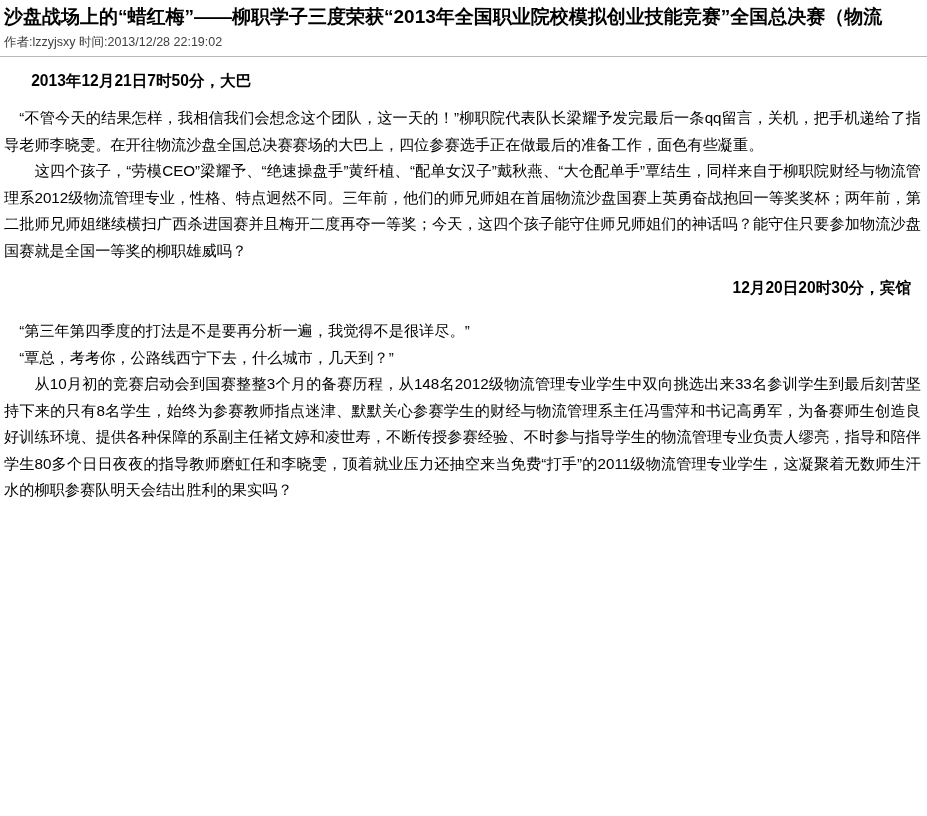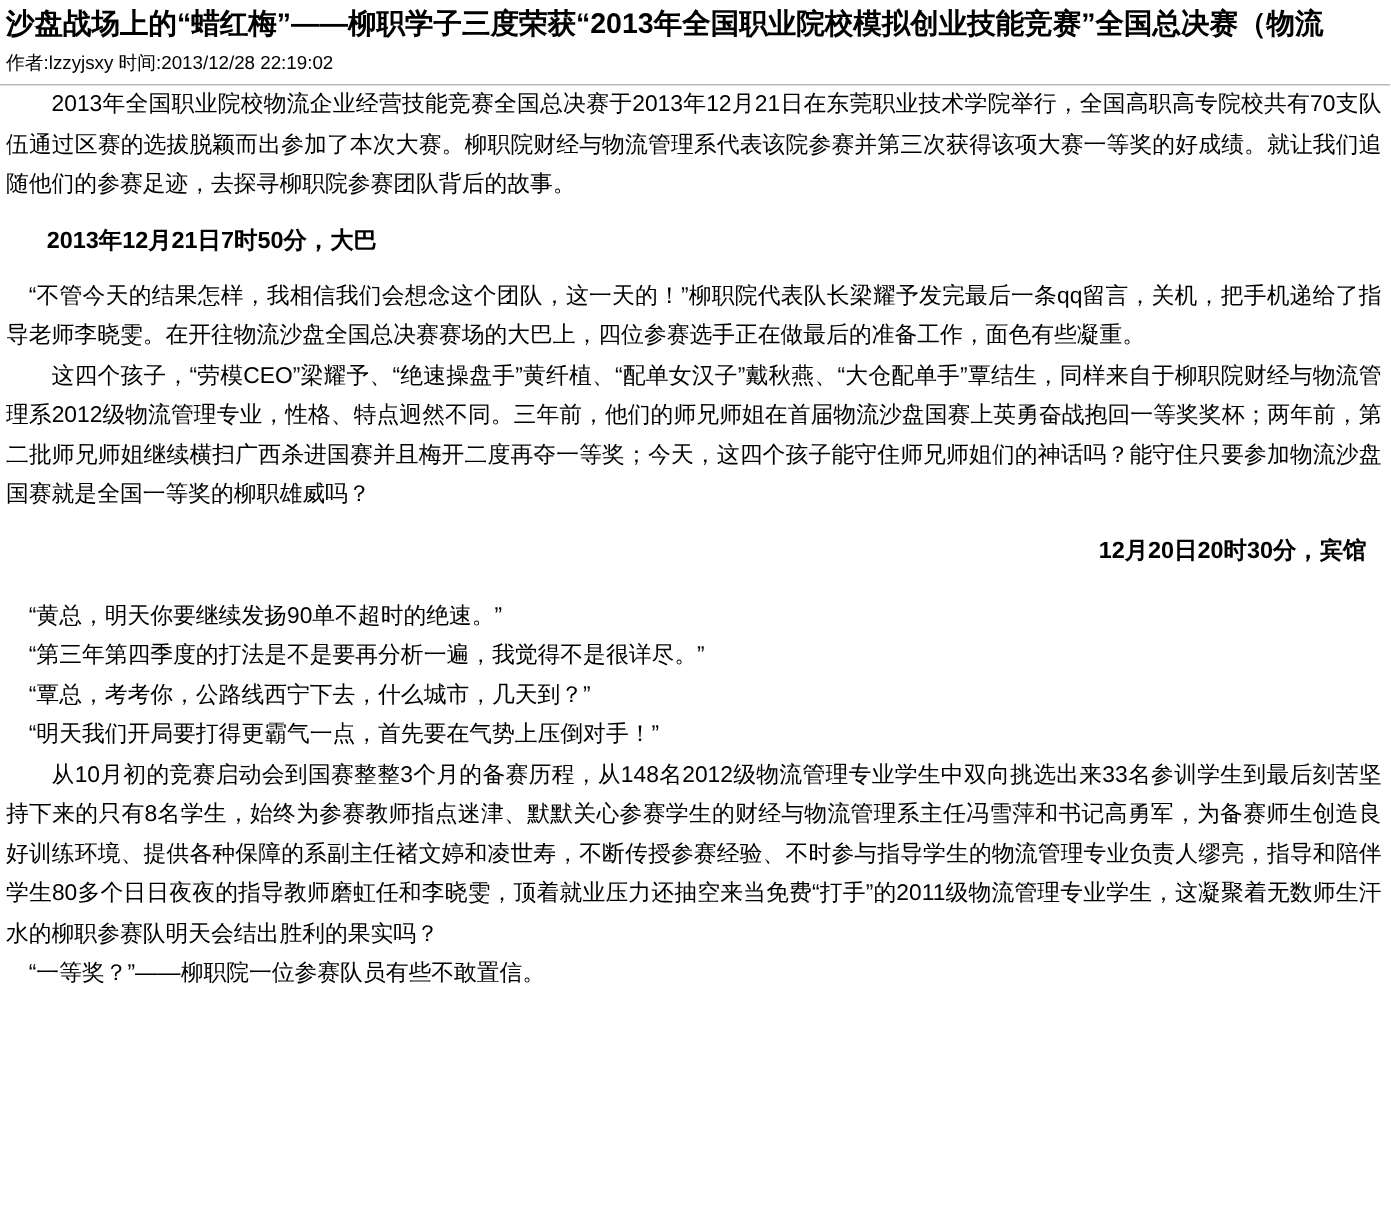--- a/index.html
+++ b/index.html
@@ -25,21 +25,21 @@
     font-size: 19px;
     font-weight: bold;
     line-height: 26px;
     padding: 4px 6px 2px 4px;
     letter-spacing: 0px;
     white-space: nowrap;
     overflow: hidden;
   }
   .meta-bar {
     font-size: 12.5px;
-    color: #000000;
+    color: #404040;
     padding: 2px 0 4px 4px;
     line-height: 16px;
   }
   .meta-bar .meta-seg {
     display: inline;
   }
   .divider {
     border-top: 1px solid #b9b9b9;
     margin: 2px 0 0 0;
     width: 100%;
@@ -79,34 +79,30 @@
   <div class="article-title">沙盘战场上的“蜡红梅”——柳职学子三度荣获“2013年全国职业院校模拟创业技能竞赛”全国总决赛（物流</div>
 
   <div class="meta-bar">
     <span class="meta-seg">作者:lzzyjsxy 时间:2013/12/28 22:19:02</span>
   </div>
 
   <div class="divider"></div>
 
   <div class="body-wrap">
 
-    <p class="para">2013年全国职业院校物流企业经营技能竞赛全国总决赛于2013年12月21日在东莞职业技术学院举行，全国高职高专院校共有70支队伍通过区赛的选拔脱颖而出参加了本次大赛。柳职院财经与物流管理系代表该院参赛并第三次获得该项大赛一等奖的好成绩。就让我们追随他们的参赛足迹，去探寻柳职院参赛团队背后的故事。</p>
 
     <h3 class="section">2013年12月21日7时50分，大巴</h3>
 
     <p class="para quote">“不管今天的结果怎样，我相信我们会想念这个团队，这一天的！”柳职院代表队长梁耀予发完最后一条qq留言，关机，把手机递给了指导老师李晓雯。在开往物流沙盘全国总决赛赛场的大巴上，四位参赛选手正在做最后的准备工作，面色有些凝重。</p>
     <p class="para">这四个孩子，“劳模CEO”梁耀予、“绝速操盘手”黄纤植、“配单女汉子”戴秋燕、“大仓配单手”覃结生，同样来自于柳职院财经与物流管理系2012级物流管理专业，性格、特点迥然不同。三年前，他们的师兄师姐在首届物流沙盘国赛上英勇奋战抱回一等奖奖杯；两年前，第二批师兄师姐继续横扫广西杀进国赛并且梅开二度再夺一等奖；今天，这四个孩子能守住师兄师姐们的神话吗？能守住只要参加物流沙盘国赛就是全国一等奖的柳职雄威吗？</p>
 
     <h3 class="section tight">12月20日20时30分，宾馆</h3>
 
     <div class="spacer-sm"></div>
 
-    <p class="para quote">“黄总，明天你要继续发扬90单不超时的绝速。”</p>
     <p class="para quote">“第三年第四季度的打法是不是要再分析一遍，我觉得不是很详尽。”</p>
     <p class="para quote">“覃总，考考你，公路线西宁下去，什么城市，几天到？”</p>
-    <p class="para quote">“明天我们开局要打得更霸气一点，首先要在气势上压倒对手！”</p>
     <p class="para">从10月初的竞赛启动会到国赛整整3个月的备赛历程，从148名2012级物流管理专业学生中双向挑选出来33名参训学生到最后刻苦坚持下来的只有8名学生，始终为参赛教师指点迷津、默默关心参赛学生的财经与物流管理系主任冯雪萍和书记高勇军，为备赛师生创造良好训练环境、提供各种保障的系副主任褚文婷和凌世寿，不断传授参赛经验、不时参与指导学生的物流管理专业负责人缪亮，指导和陪伴学生80多个日日夜夜的指导教师磨虹任和李晓雯，顶着就业压力还抽空来当免费“打手”的2011级物流管理专业学生，这凝聚着无数师生汗水的柳职参赛队明天会结出胜利的果实吗？</p>
 
 
-    <p class="para quote">“一等奖？”——柳职院一位参赛队员有些不敢置信。</p>
 
   </div>
 </div>
 
 </body></html>

